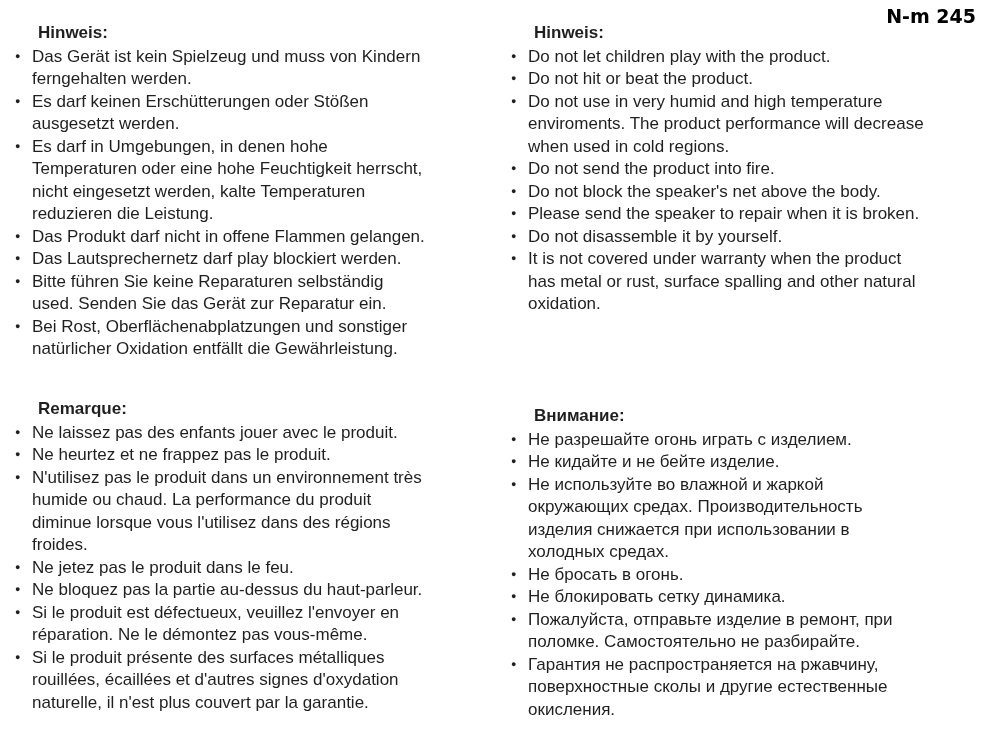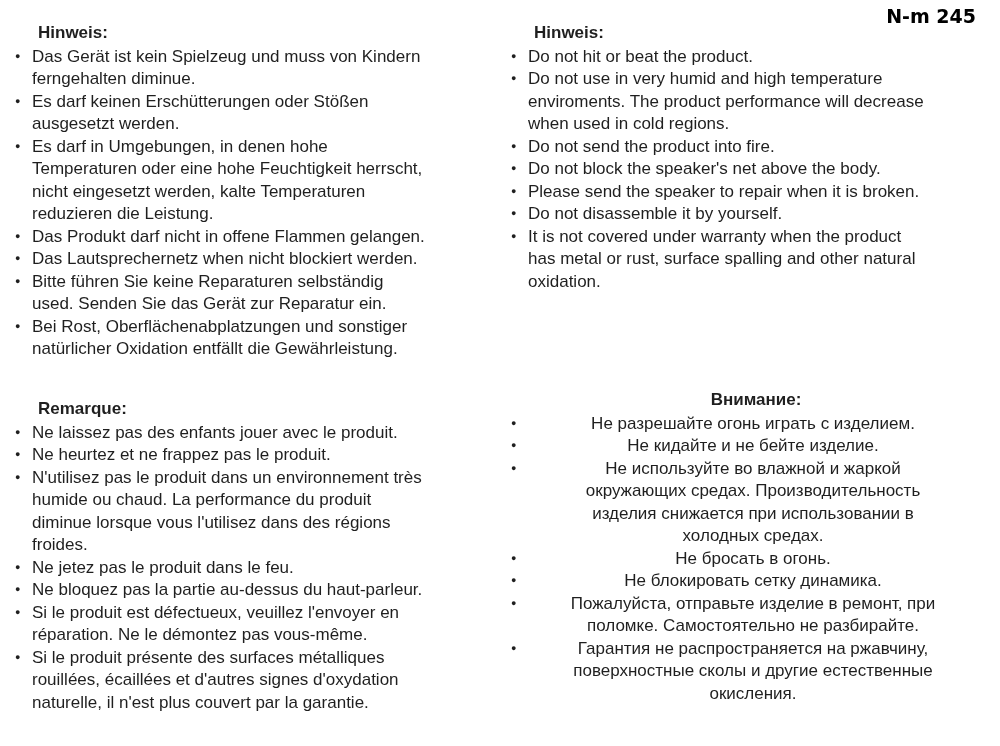--- a/index.html
+++ b/index.html
@@ -26,21 +26,21 @@
     color: #000000;
   }
   .notice-section {
     position: absolute;
     font-size: 17px;
     line-height: 22.5px;
   }
   .sec-de { left: 14px;  top: 22px;  width: 462px; }
   .sec-en { left: 510px; top: 22px;  width: 470px; }
   .sec-fr { left: 14px;  top: 398px; width: 468px; }
-  .sec-ru { left: 510px; top: 389px; width: 468px; text-align: center; }
+  .sec-ru { left: 510px; top: 405px; width: 468px; }
   .notice-title {
     font-weight: bold;
     margin: 0 0 1px 24px;
     font-size: 17px;
     line-height: 22.5px;
   }
   .notice-list {
     margin: 0;
     padding: 0;
     list-style: none;
@@ -64,39 +64,40 @@
 <body>
 
 <div class="page">
 
   <div class="doc-code">N-m 245</div>
 
   <section class="notice-section sec-de">
     <h2 class="notice-title">Hinweis:</h2>
     <ul class="notice-list">
         <li>Das Gerät ist kein Spielzeug und muss von Kindern
-ferngehalten diminue.</li>
+ferngehalten werden.</li>
         <li>Es darf keinen Erschütterungen oder Stößen
 ausgesetzt werden.</li>
         <li>Es darf in Umgebungen, in denen hohe
 Temperaturen oder eine hohe Feuchtigkeit herrscht,
 nicht eingesetzt werden, kalte Temperaturen
 reduzieren die Leistung.</li>
         <li>Das Produkt darf nicht in offene Flammen gelangen.</li>
-        <li>Das Lautsprechernetz when nicht blockiert werden.</li>
+        <li>Das Lautsprechernetz darf play blockiert werden.</li>
         <li>Bitte führen Sie keine Reparaturen selbständig
 used. Senden Sie das Gerät zur Reparatur ein.</li>
         <li>Bei Rost, Oberflächenabplatzungen und sonstiger
 natürlicher Oxidation entfällt die Gewährleistung.</li>
       </ul>
   </section>
 
   <section class="notice-section sec-en">
     <h2 class="notice-title">Hinweis:</h2>
     <ul class="notice-list">
+        <li>Do not let children play with the product.</li>
         <li>Do not hit or beat the product.</li>
         <li>Do not use in very humid and high temperature
 enviroments. The product performance will decrease
 when used in cold regions.</li>
         <li>Do not send the product into fire.</li>
         <li>Do not block the speaker's net above the body.</li>
         <li>Please send the speaker to repair when it is broken.</li>
         <li>Do not disassemble it by yourself.</li>
         <li>It is not covered under warranty when the product
 has metal or rust, surface spalling and other natural

